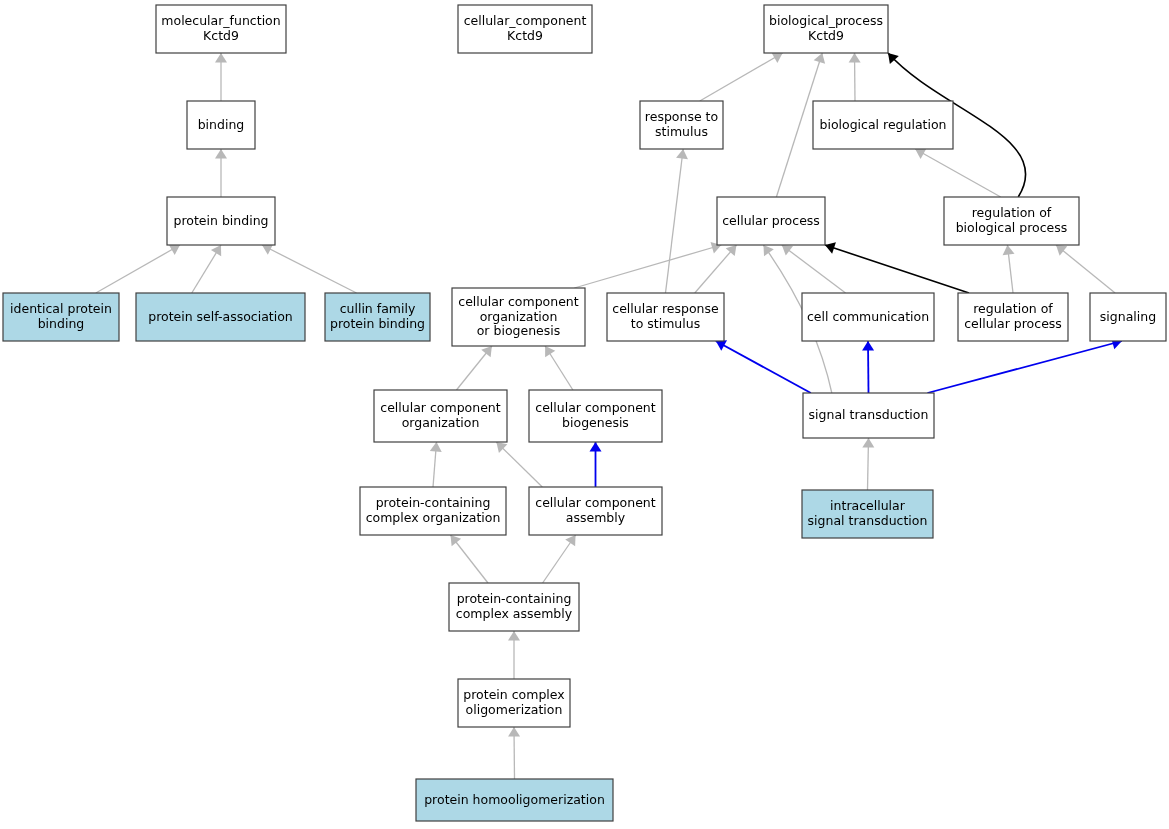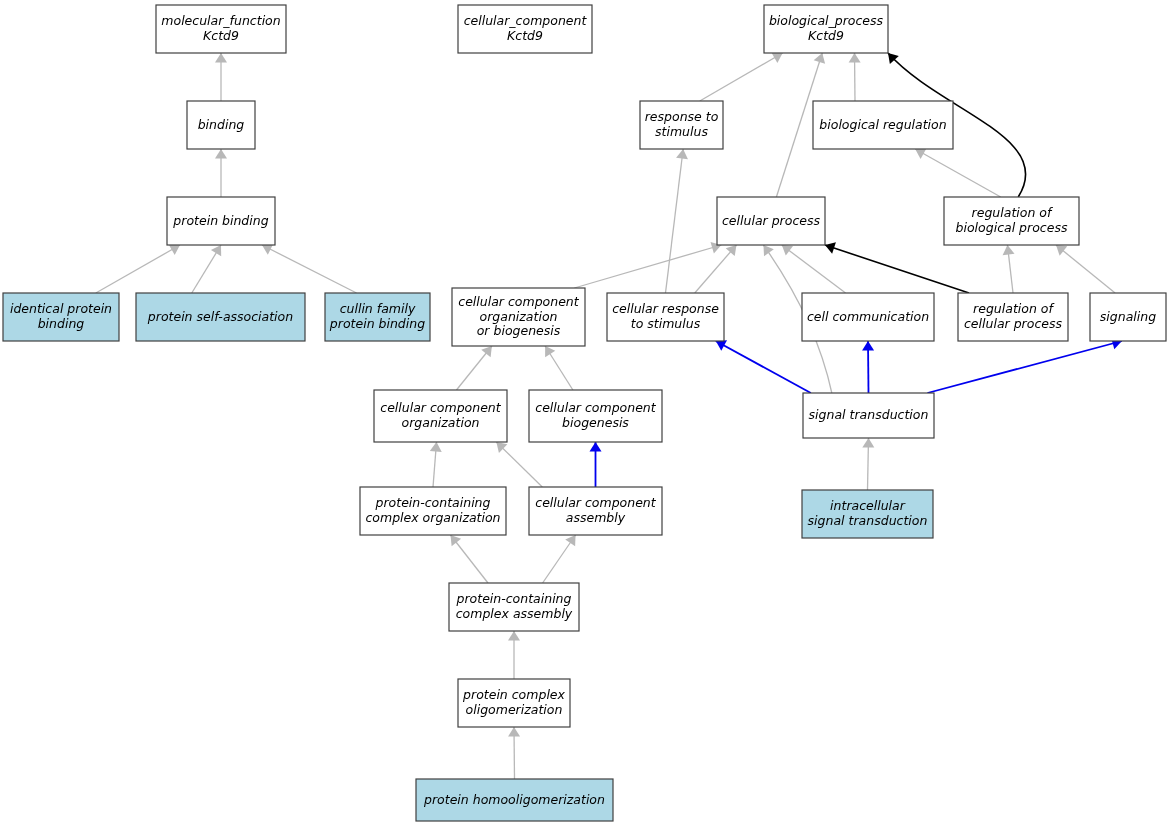--- a/index.html
+++ b/index.html
@@ -11,21 +11,20 @@
   body {
     width: 1169px;
     height: 829px;
     font-family: "DejaVu Sans", "Liberation Sans", sans-serif;
     overflow: hidden;
   }
   #graph-root {
     position: relative;
     width: 1169px;
     height: 829px;
-    font-style: italic;
   }
   svg#dag {
     position: absolute;
     top: 0;
     left: 0;
     width: 1169px;
     height: 829px;
   }
   .node-rect {
     stroke: #404040;

